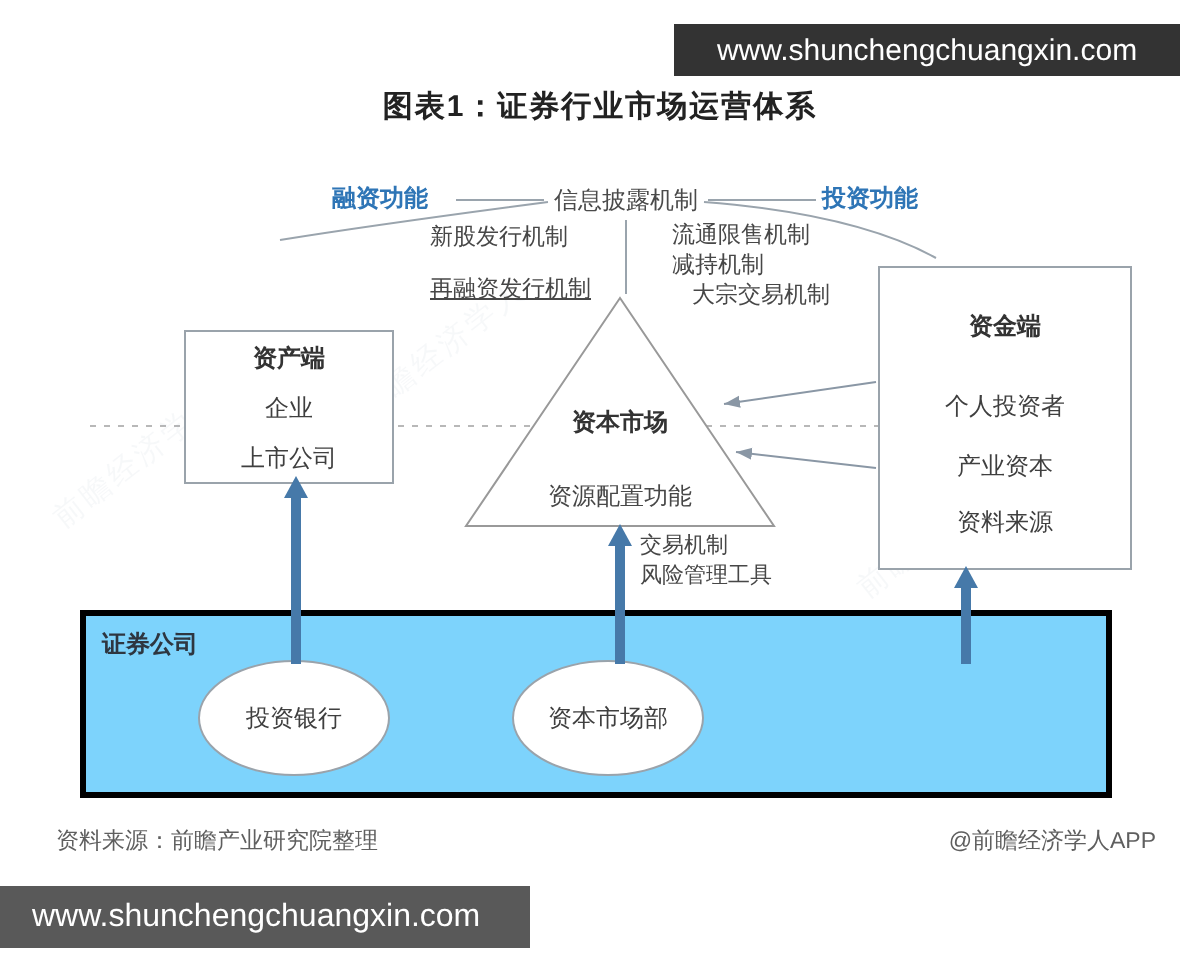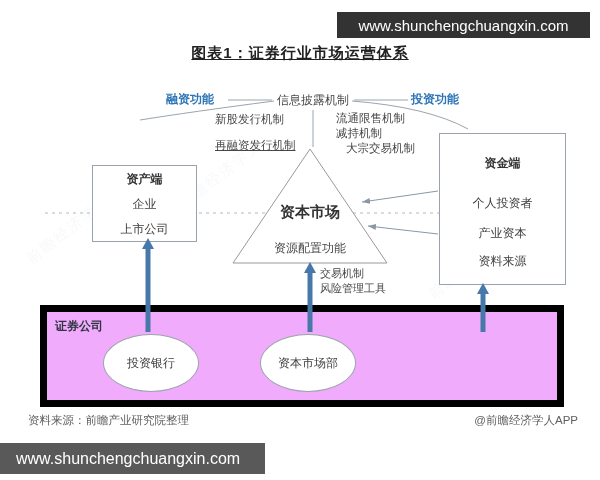--- a/index.html
+++ b/index.html
@@ -6,32 +6,32 @@
   body{width:600px;height:480px;position:relative;background:#ffffff;overflow:hidden;
        font-family:"Liberation Sans","DejaVu Sans",sans-serif;}
   svg.layer{position:absolute;left:0;top:0;pointer-events:none;}
   #svg-back{z-index:0;}
   .wm{position:absolute;z-index:1;color:#7d90a8;opacity:0.06;font-size:15px;
       transform:rotate(-38deg);white-space:nowrap;letter-spacing:2px;}
   .box{position:absolute;z-index:2;background:#ffffff;border:1px solid #9aa3ab;}
   .box .row{position:absolute;left:0;width:100%;text-align:center;font-size:12px;
             color:#3f3f3f;line-height:14px;}
   .box .row.hd{font-weight:bold;color:#333333;}
-  #company-box{position:absolute;z-index:2;background:#f0abfc;border:7px solid #000000;}
+  #company-box{position:absolute;z-index:2;background:#7dd3fc;border:3px solid #000000;}
   #company-label{position:absolute;left:8px;top:6px;font-size:12px;font-weight:bold;color:#2e3640;}
   .ellipse{position:absolute;width:94px;height:56px;background:#ffffff;border:1px solid #9aa3ab;
            border-radius:50%;display:flex;align-items:center;justify-content:center;
            font-size:12px;color:#3f3f3f;}
   #svg-front{z-index:3;}
   .lbl{position:absolute;z-index:4;font-size:11.5px;color:#474747;white-space:nowrap;line-height:14px;}
   .lbl.center{text-align:center;}
   .fn-blue{color:#2E75B6;font-weight:bold;font-size:12px;}
   .fn-gray{color:#4a4a4a;font-size:12px;}
   #title{position:absolute;z-index:4;left:0;top:44px;width:100%;text-align:center;
-         font-size:15px;font-weight:bold;color:#222222;letter-spacing:1px;text-decoration:underline;}
+         font-size:15px;font-weight:bold;color:#222222;letter-spacing:1px;}
   #top-bar{position:absolute;z-index:5;left:337px;top:12px;width:253px;height:26px;
            background:#333333;color:#ffffff;display:flex;align-items:center;justify-content:center;
            font-size:15px;}
   #bottom-bar{position:absolute;z-index:5;left:0;top:443px;width:265px;height:31px;
               background:#595959;color:#ffffff;display:flex;align-items:center;
               padding-left:16px;box-sizing:border-box;font-size:16px;}
   .footer{position:absolute;z-index:4;top:413px;font-size:11.5px;color:#5f5f5f;}
   .tri-lbl{position:absolute;z-index:4;text-align:center;white-space:nowrap;}
 </style>
 </head>
@@ -110,21 +110,21 @@
 <div class="lbl center fn-blue" style="left:152px;top:92px;width:76px;">融资功能</div>
 <div class="lbl center fn-gray" style="left:270px;top:93px;width:86px;">信息披露机制</div>
 <div class="lbl center fn-blue" style="left:407px;top:92px;width:56px;">投资功能</div>
 
 <div class="lbl" style="left:215px;top:112px;">新股发行机制</div>
 <div class="lbl" style="left:215px;top:138px;text-decoration:underline;">再融资发行机制</div>
 <div class="lbl" style="left:336px;top:111px;">流通限售机制</div>
 <div class="lbl" style="left:336px;top:126px;">减持机制</div>
 <div class="lbl" style="left:336px;top:141px;margin-left:10px;">大宗交易机制</div>
 
-<div class="tri-lbl" style="left:260px;top:203px;width:100px;font-size:15px;font-weight:bold;color:#333;">资本市场</div>
+<div class="tri-lbl" style="left:260px;top:203px;width:100px;font-size:12px;font-weight:bold;color:#333;">资本市场</div>
 <div class="tri-lbl" style="left:255px;top:240px;width:110px;font-size:12px;color:#474747;">资源配置功能</div>
 
 <div class="lbl" style="left:320px;top:266px;font-size:11px;">交易机制</div>
 <div class="lbl" style="left:320px;top:281px;font-size:11px;">风险管理工具</div>
 
 <div class="footer" style="left:28px;">资料来源：前瞻产业研究院整理</div>
 <div class="footer" style="right:22px;">@前瞻经济学人APP</div>
 
 <div id="bottom-bar">
   <span>www.shunchengchuangxin.com</span>

